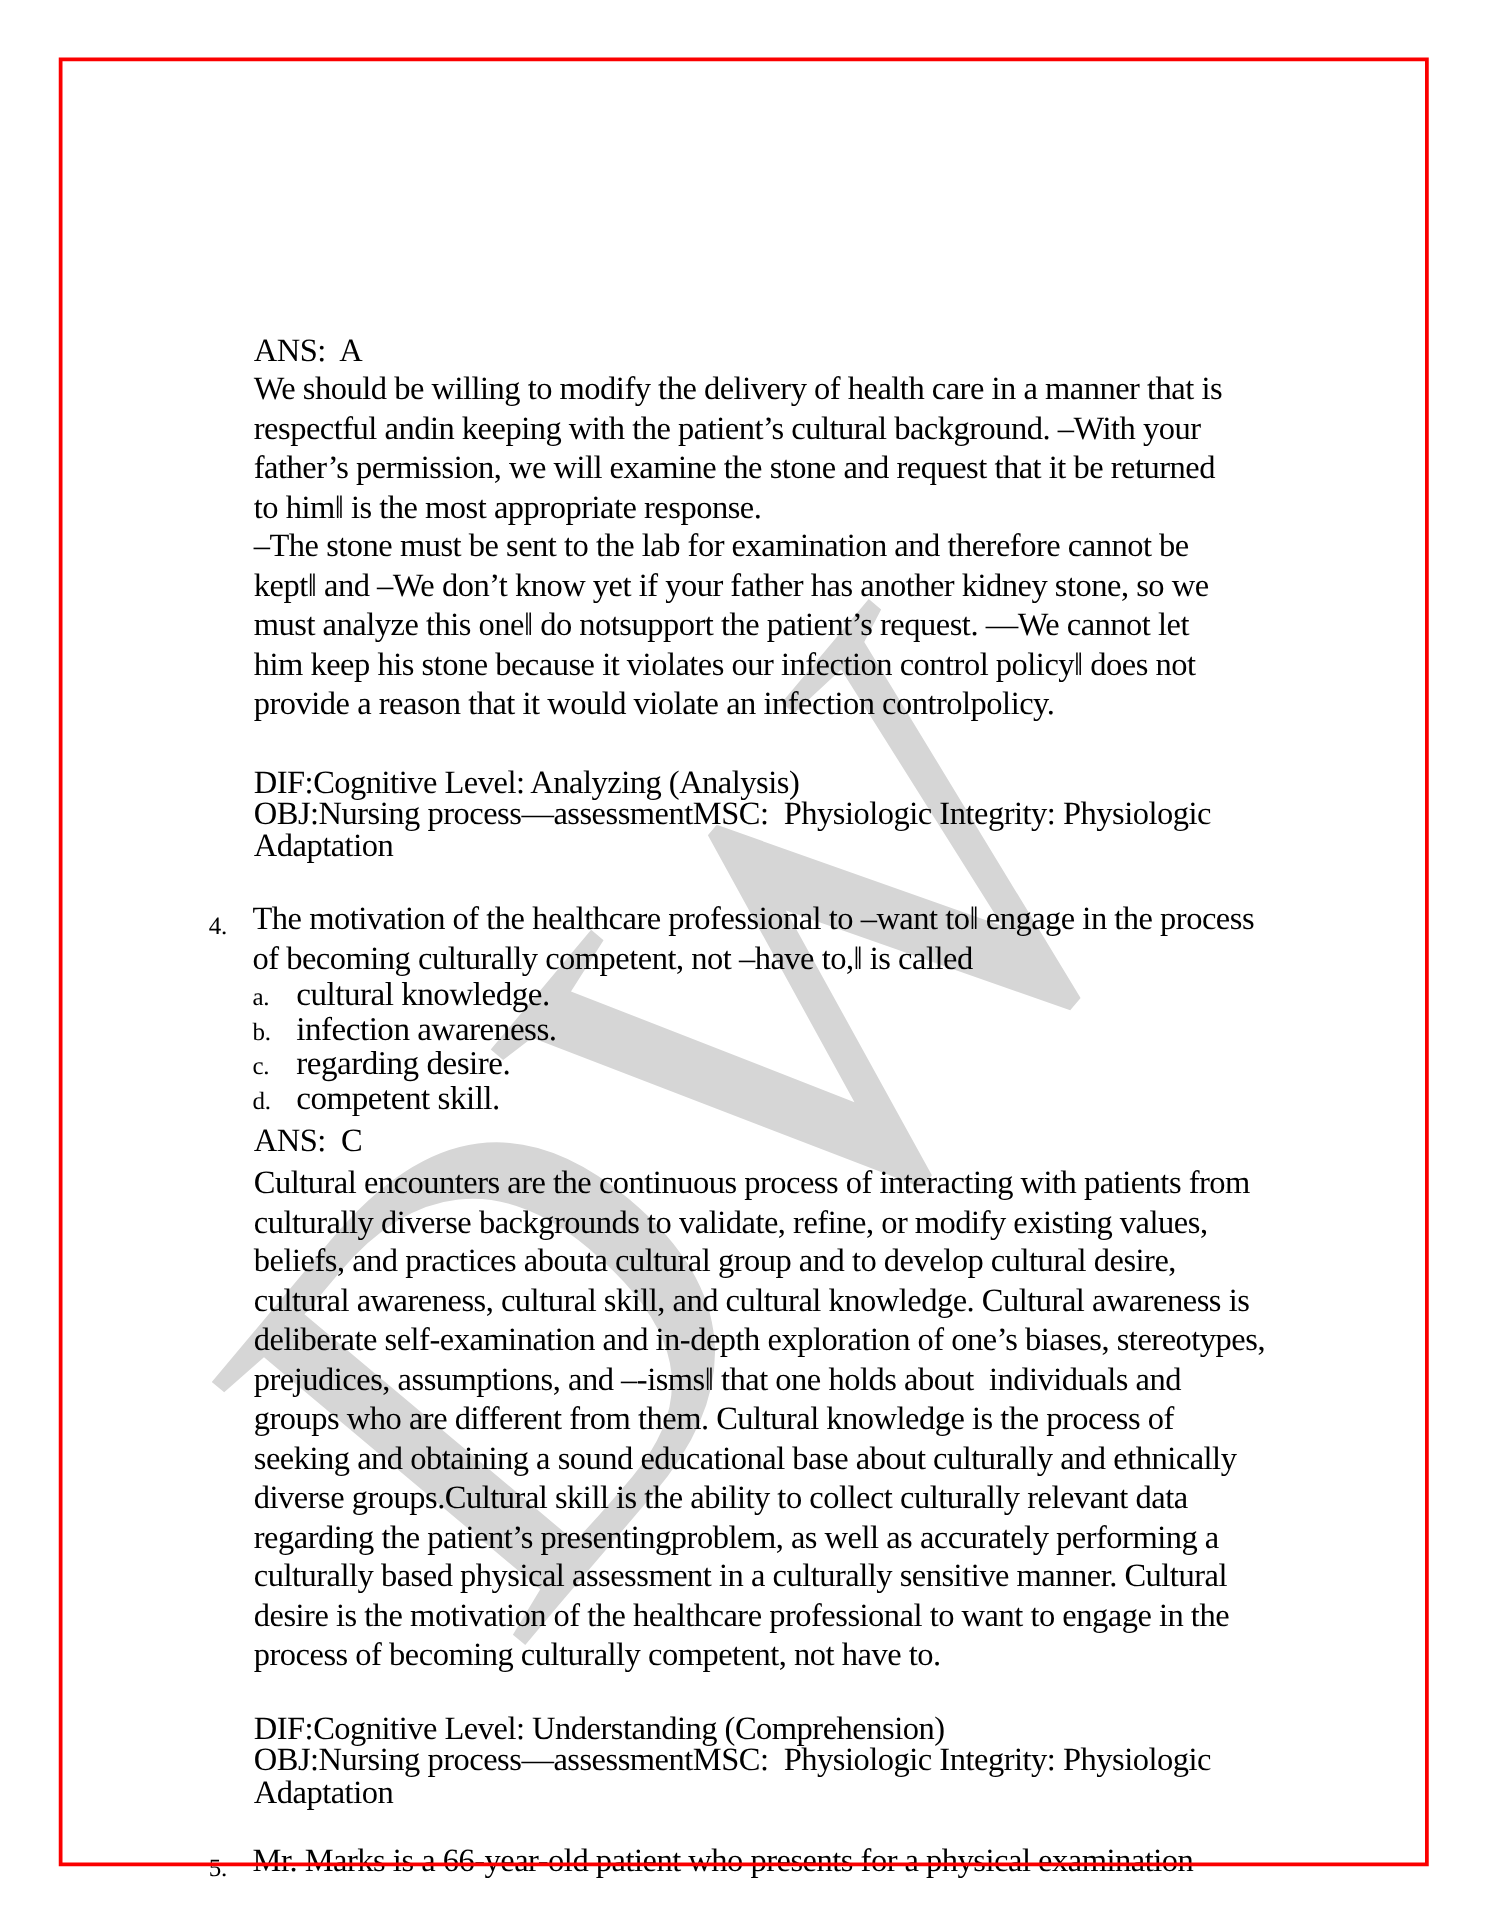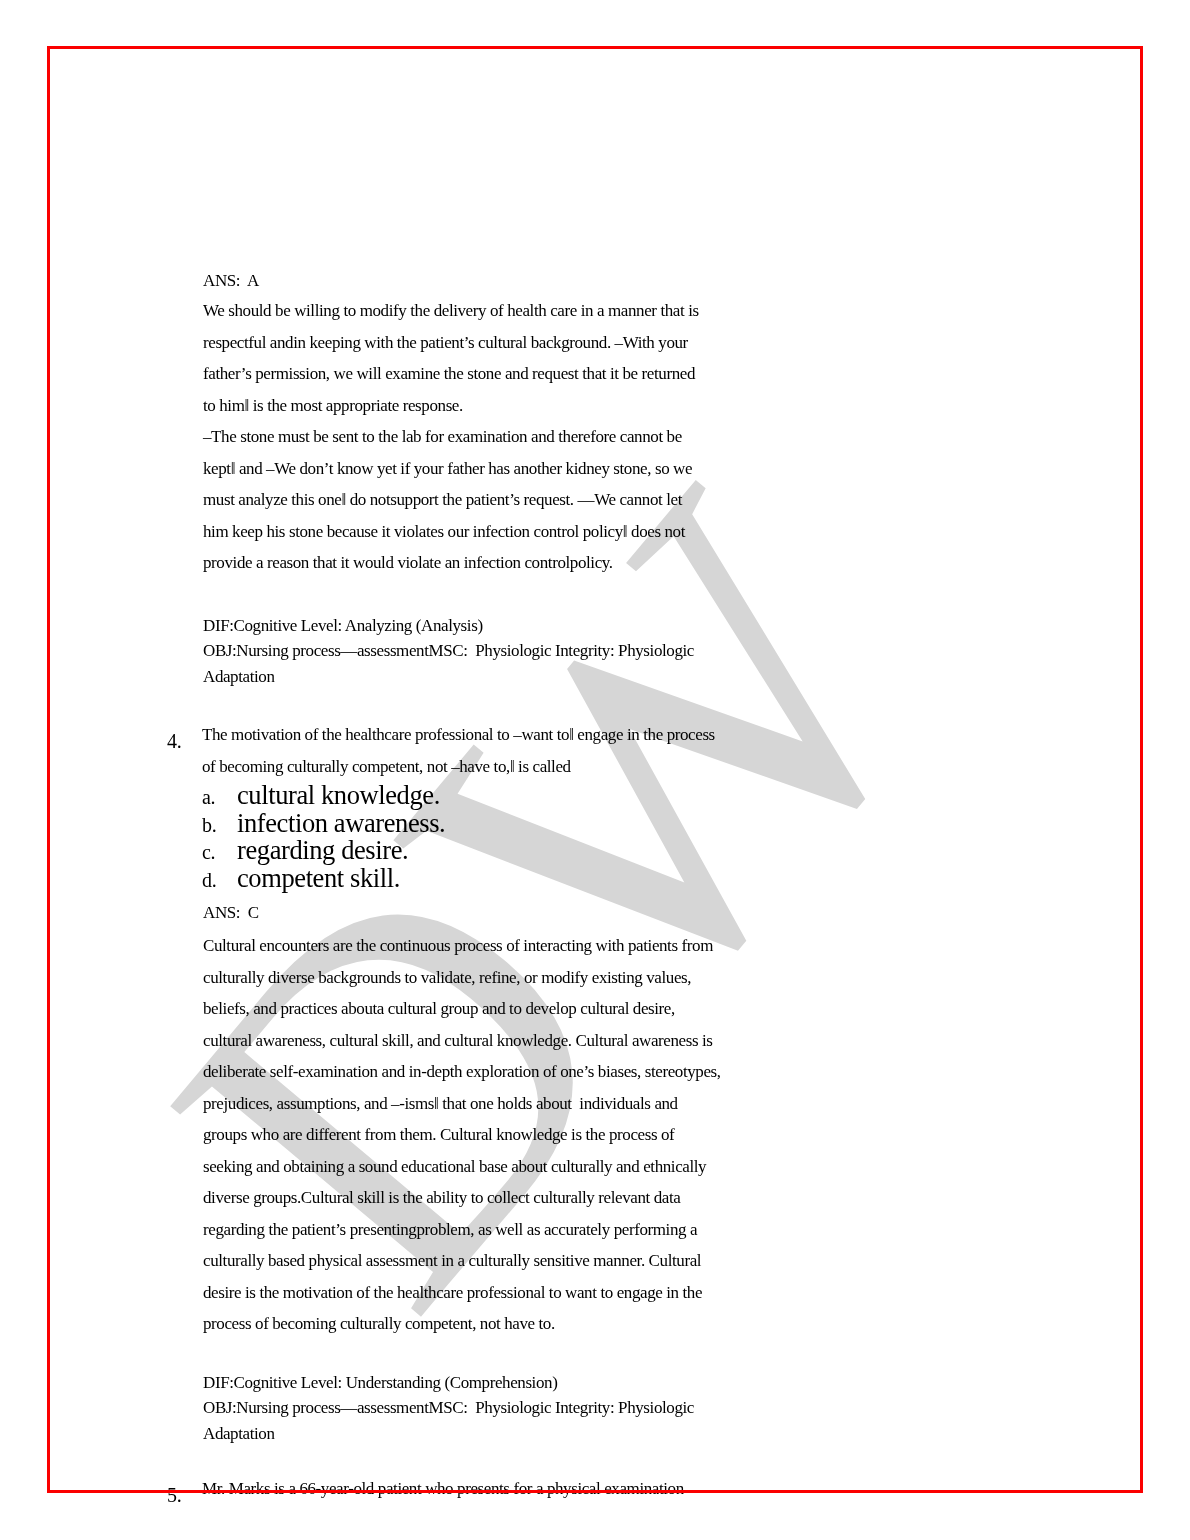--- a/index.html
+++ b/index.html
@@ -23,21 +23,21 @@
     transform: rotate(-50deg);
     z-index: 1;
     user-select: none;
     white-space: pre;
   }
 
   .content { position: absolute; inset: 0; z-index: 2; }
 
   .txt {
     position: absolute;
-    font-size: 17px;
+    font-size: 26px;
     letter-spacing: -0.4px;
     line-height: 31.5px;
     white-space: pre;
   }
   .tight { line-height: 25.5px; }
   .qnum {
     position: absolute;
     font-size: 20px;
     letter-spacing: -0.3px;
     line-height: 20px;

